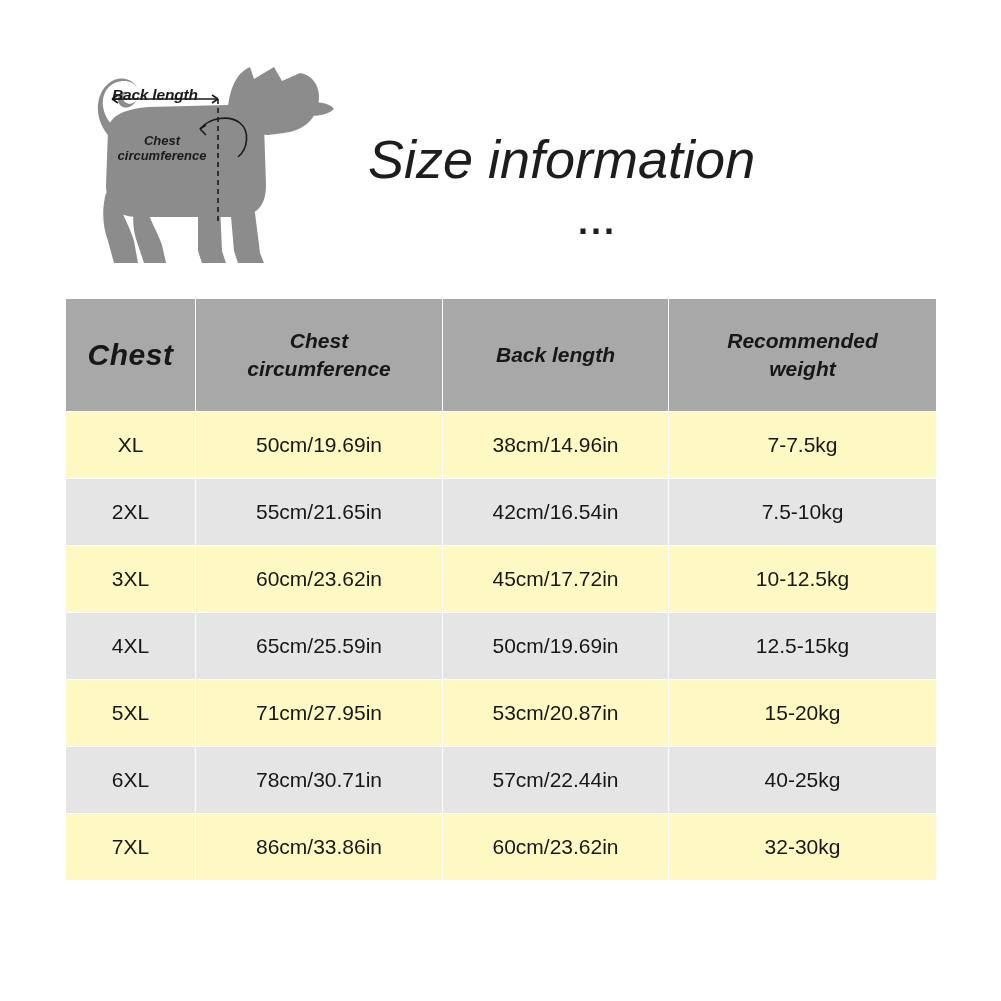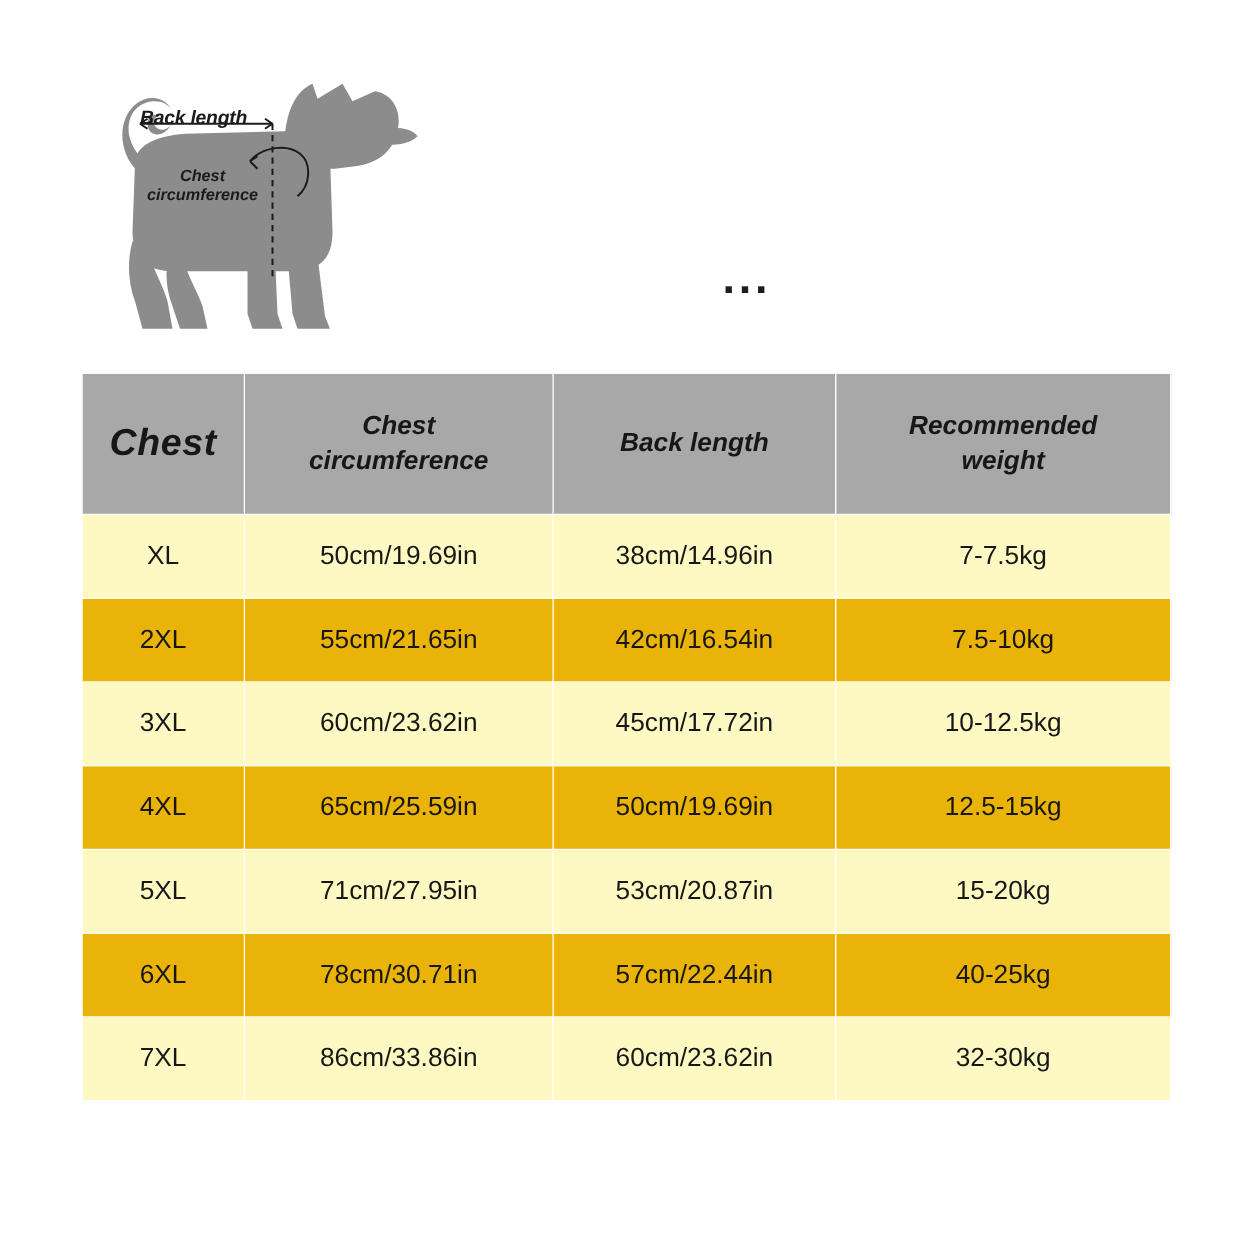--- a/index.html
+++ b/index.html
@@ -116,21 +116,21 @@
   tbody td {
     height: 66px;
     vertical-align: middle;
     font-weight: normal;
     font-size: 21.5px;
   }
   tbody tr.row-light td {
     background: #fef9c3;
   }
   tbody tr.row-dark td {
-    background: #eab308;
+    background: #e5e5e5;
   }
   col.c1 { width: 130px; }
   col.c2 { width: 247px; }
   col.c3 { width: 226px; }
   col.c4 { width: 268px; }
 </style>
 </head>
 <body>
 
 <div class="page">
@@ -168,20 +168,21 @@
         </g>
       </svg>
     </div>
 
     <div class="label-back-length">Back length</div>
     <div class="label-chest">
       <div>Chest</div>
       <div>circumference</div>
     </div>
 
+    <div class="title">Size information</div>
     <div class="title-dots">...</div>
   </div>
 
   <div class="table-wrap">
     <table class="size-table">
       <colgroup>
         <col class="c1">
           <col class="c2">
           <col class="c3">
           <col class="c4">

